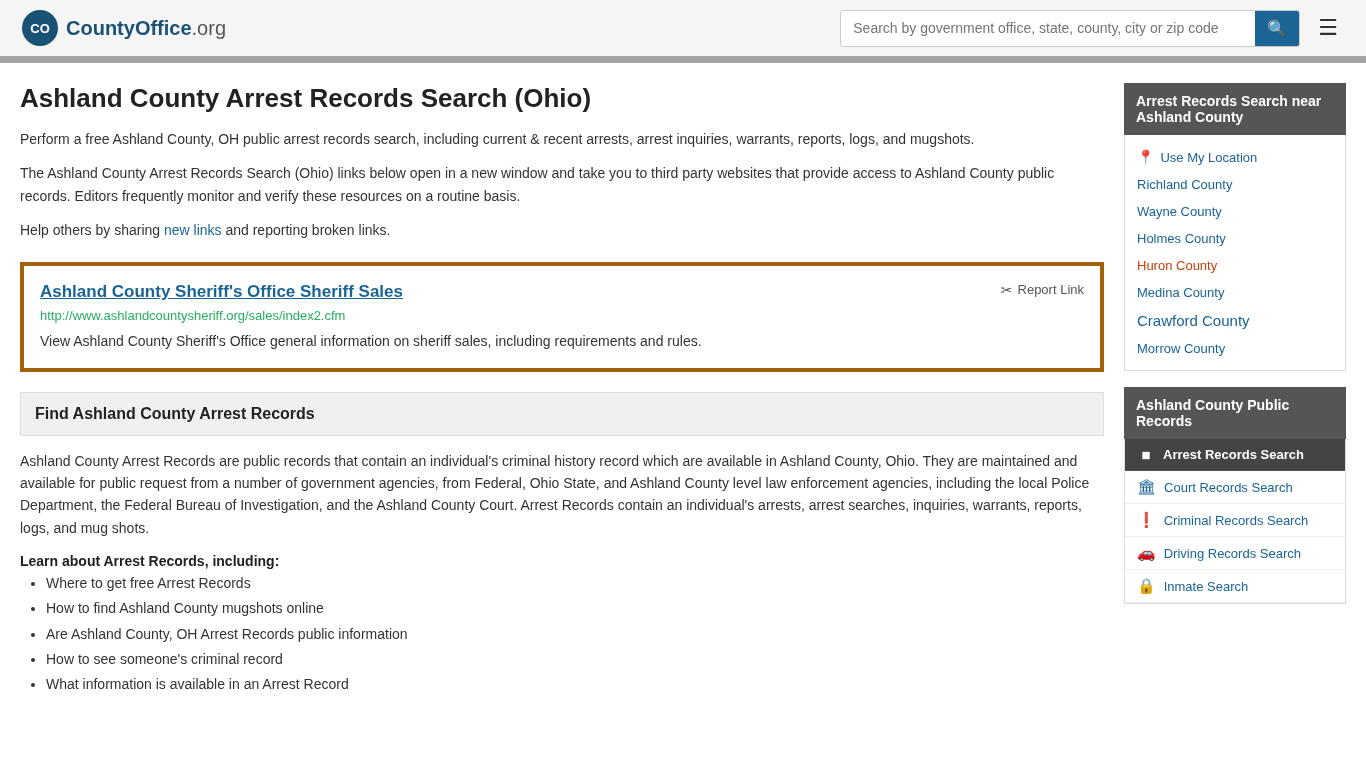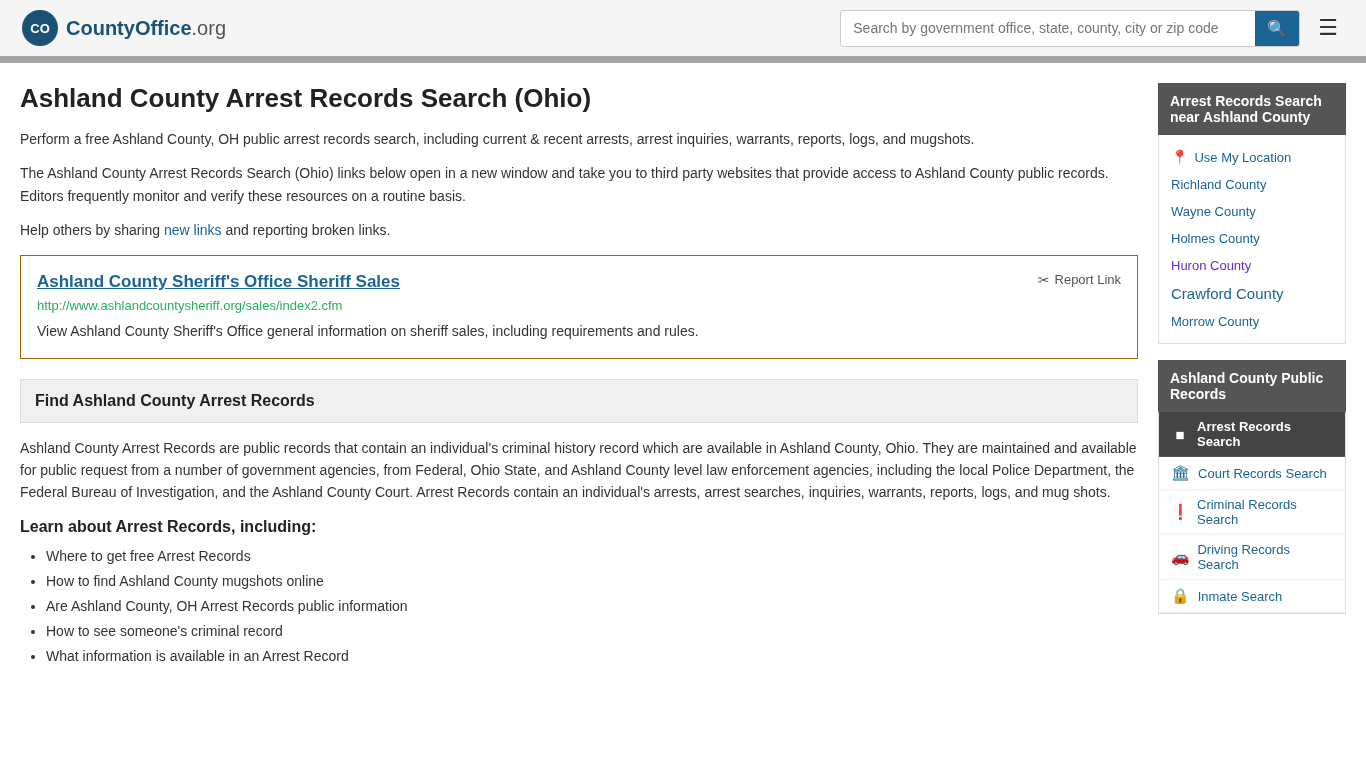--- a/index.html
+++ b/index.html
@@ -214,70 +214,73 @@
 
     <h1 id="page-title" style="font-size:26px;font-weight:bold;color:#222;margin-bottom:14px;">Ashland County Arrest Records Search (Ohio)</h1>
 
 
     <p class="desc-text" style="font-size:14px;line-height:1.6;color:#333;margin-bottom:12px;">Perform a free Ashland County, OH public arrest records search, including current &amp; recent arrests, arrest inquiries, warrants, reports, logs, and mugshots.</p>
     <p class="desc-text" style="font-size:14px;line-height:1.6;color:#333;margin-bottom:12px;">The Ashland County Arrest Records Search (Ohio) links below open in a new window and take you to third party websites that provide access to Ashland County public records. Editors frequently monitor and verify these resources on a routine basis.</p>
     <p class="desc-text" style="font-size:14px;line-height:1.6;color:#333;margin-bottom:12px;">
       <span>Help others by sharing </span><a href="#" style="color:#1a6496;text-decoration:none;">new links</a><span> and reporting broken links.</span>
     </p>
 
-    <div id="link-card" style="border:1px solid #a16207;padding:16px;margin:13px 0;background:#fff;">
+    <div id="link-card" style="border:4px solid #a16207;padding:16px;margin:20px 0;background:#fff;">
       <div style="display:flex;justify-content:space-between;align-items:flex-start;">
         <a href="#" style="font-size:17px;font-weight:bold;color:#1a6496;text-decoration:underline;margin-bottom:6px;cursor:pointer;display:block;">Ashland County Sheriff's Office Sheriff Sales</a>
         <div style="display:flex;align-items:center;gap:5px;font-size:13px;color:#555;cursor:pointer;white-space:nowrap;margin-left:20px;">
           <span style="font-size:14px;">✂</span>
           <span>Report Link</span>
         </div>
       </div>
       <div style="color:#27ae60;font-size:13px;margin-bottom:8px;cursor:pointer;">http://www.ashlandcountysheriff.org/sales/index2.cfm</div>
       <div style="font-size:14px;line-height:1.5;color:#333;">View Ashland County Sheriff's Office general information on sheriff sales, including requirements and rules.</div>
     </div>
 
     <div id="find-section" style="background:#f0f0f0;padding:12px 14px;margin:20px 0 14px 0;border:1px solid #ddd;">
       <h2 style="font-size:16px;font-weight:bold;color:#222;">Find Ashland County Arrest Records</h2>
     </div>
     <p style="font-size:14px;line-height:1.6;color:#333;margin-bottom:14px;">Ashland County Arrest Records are public records that contain an individual's criminal history record which are available in Ashland County, Ohio. They are maintained and available for public request from a number of government agencies, from Federal, Ohio State, and Ashland County level law enforcement agencies, including the local Police Department, the Federal Bureau of Investigation, and the Ashland County Court. Arrest Records contain an individual's arrests, arrest searches, inquiries, warrants, reports, logs, and mug shots.</p>
-    <p style="font-size:16px;font-weight:bold;color:#222;margin-bottom:8px;">Learn about Arrest Records, including:</p>
+    <p style="font-size:14px;font-weight:bold;color:#222;margin-bottom:2px;">Learn about Arrest Records, including:</p>
     <ul id="learn-list" style="list-style:disc;padding-left:26px;font-size:14px;color:#333;line-height:1.8;">
       <li>Where to get free Arrest Records</li>
       <li>How to find Ashland County mugshots online</li>
       <li>Are Ashland County, OH Arrest Records public information</li>
       <li>How to see someone's criminal record</li>
       <li>What information is available in an Arrest Record</li>
     </ul>
 
   </div>
 
-  <div id="sidebar" style="width:188px;flex-shrink:0;">
+  <div id="sidebar" style="width:222px;flex-shrink:0;">
 
     <div class="sidebar-section">
       <div class="sidebar-header" style="background:#555;color:#fff;font-size:14px;font-weight:bold;padding:10px 12px;">
         <span>Arrest Records Search near Ashland County</span>
       </div>
       <div class="sidebar-body" style="border:1px solid #ddd;border-top:none;padding:8px 0;">
 
         <a class="sidebar-link" href="#" style="display:flex;align-items:center;gap:6px;padding:6px 12px;font-size:13px;color:#1a6496;text-decoration:none;cursor:pointer;">
           <span style="color:#555;font-size:14px;">📍</span>
           <span>Use My Location</span>
         </a>
         <a class="sidebar-link" href="#" style="display:flex;align-items:center;gap:6px;padding:6px 12px;font-size:13px;color:#1a6496;text-decoration:none;cursor:pointer;">
           <span>Richland County</span>
         </a>
         <a class="sidebar-link" href="#" style="display:flex;align-items:center;gap:6px;padding:6px 12px;font-size:13px;color:#1a6496;text-decoration:none;cursor:pointer;">
           <span>Wayne County</span>
         </a>
         <a class="sidebar-link" href="#" style="display:flex;align-items:center;gap:6px;padding:6px 12px;font-size:13px;color:#1a6496;text-decoration:none;cursor:pointer;">
           <span>Holmes County</span>
         </a>
-        <a class="sidebar-link" href="#" style="display:flex;align-items:center;gap:6px;padding:6px 12px;font-size:13px;color:#6d28d9;text-decoration:none;cursor:pointer;">
+        <a class="sidebar-link" href="#" style="display:flex;align-items:center;gap:6px;padding:6px 12px;font-size:13px;color:#c2410c;text-decoration:none;cursor:pointer;">
           <span>Huron County</span>
+        </a>
+        <a class="sidebar-link" href="#" style="display:flex;align-items:center;gap:6px;padding:6px 12px;font-size:13px;color:#1a6496;text-decoration:none;cursor:pointer;">
+          <span>Medina County</span>
         </a>
         <a class="sidebar-link" href="#" style="display:flex;align-items:center;gap:6px;padding:6px 12px;font-size:15px;color:#1a6496;text-decoration:none;cursor:pointer;">
           <span>Crawford County</span>
         </a>
         <a class="sidebar-link" href="#" style="display:flex;align-items:center;gap:6px;padding:6px 12px;font-size:13px;color:#1a6496;text-decoration:none;cursor:pointer;">
           <span>Morrow County</span>
         </a>
       </div>
     </div>
 

